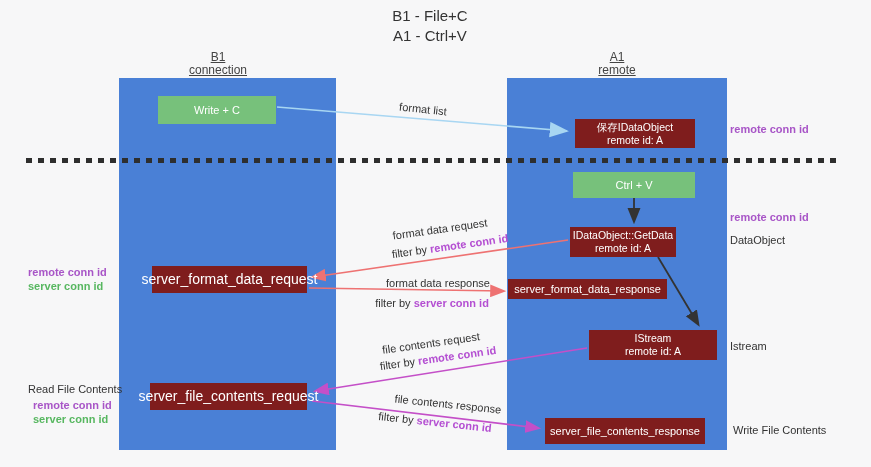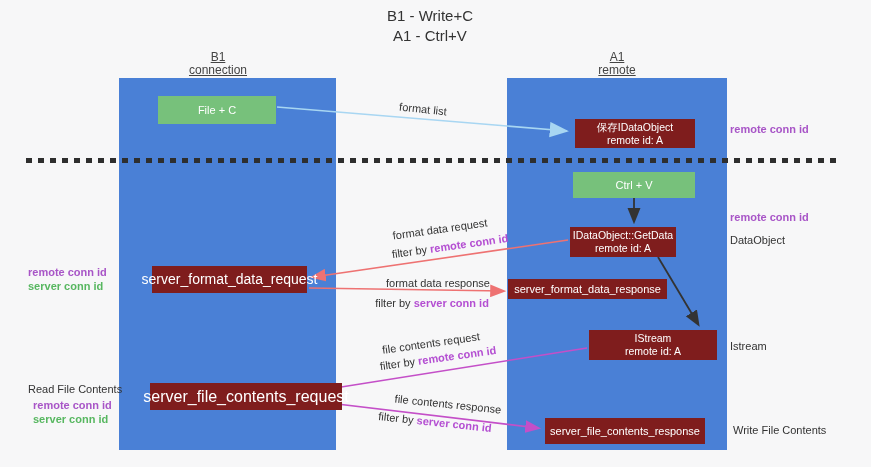--- a/index.html
+++ b/index.html
@@ -26,21 +26,21 @@
   .ann.purple{color:#a855c7;font-weight:bold;}
   .ann.greentxt{color:#57b760;font-weight:bold;}
   .ann.blacktxt{color:#333;}
 </style>
 </head>
 <body>
 
 <div class="canvas">
 
   <div class="title">
-    <div>B1 - Write+C</div>
+    <div>B1 - File+C</div>
     <div>A1 - Ctrl+V</div>
   </div>
 
   <div class="col-header" style="left:153px;top:51px;width:130px;text-decoration:underline;">
     <div>B1</div>
     <div>connection</div>
   </div>
   <div class="col-header" style="left:552px;top:51px;width:130px;text-decoration:underline;">
     <div>A1</div>
     <div>remote</div>
@@ -69,21 +69,21 @@
     <line x1="568" y1="240" x2="313" y2="277" stroke="#ee7272" stroke-width="1.6" marker-end="url(#mk-salmon)"></line>
     <line x1="309" y1="288" x2="503" y2="291" stroke="#ee7272" stroke-width="1.6" marker-end="url(#mk-salmon)"></line>
     <line x1="658" y1="257" x2="698" y2="324" stroke="#333333" stroke-width="1.8" marker-end="url(#mk-black)"></line>
     <line x1="587" y1="348" x2="316" y2="391" stroke="#c44fc8" stroke-width="1.6" marker-end="url(#mk-magenta)"></line>
     <line x1="312" y1="401" x2="538" y2="428" stroke="#c44fc8" stroke-width="1.6" marker-end="url(#mk-magenta)"></line>
   </svg>
 
   <div class="divider"></div>
 
   <div class="node green" style="left:158px;top:96px;width:118px;height:28px;">
-    <div>File + C</div>
+    <div>Write + C</div>
   </div>
 
   <div class="node orange" style="left:575px;top:119px;width:120px;height:29px;">
     <div>保存IDataObject</div>
     <div>remote id: A</div>
   </div>
 
   <div class="node green" style="left:573px;top:172px;width:122px;height:26px;">
     <div>Ctrl + V</div>
   </div>
@@ -99,21 +99,21 @@
 
   <div class="node orange" style="left:508px;top:279px;width:159px;height:20px;font-size:11px;">
     <div>server_format_data_response</div>
   </div>
 
   <div class="node orange" style="left:589px;top:330px;width:128px;height:30px;">
     <div>IStream</div>
     <div>remote id: A</div>
   </div>
 
-  <div class="node orange" style="left:150px;top:383px;width:192px;height:27px;font-size:16px;">
+  <div class="node orange" style="left:150px;top:383px;width:157px;height:27px;font-size:14px;">
     <div>server_file_contents_request</div>
   </div>
 
   <div class="node orange" style="left:545px;top:418px;width:160px;height:26px;font-size:11px;">
     <div>server_file_contents_response</div>
   </div>
 
   <div class="arrow-label" style="left:423px;top:109px;transform:translate(-50%,-50%) rotate(6deg);">format list</div>
 
   <div class="arrow-label" style="left:440px;top:229px;transform:translate(-50%,-50%) rotate(-8deg);">format data request</div>

